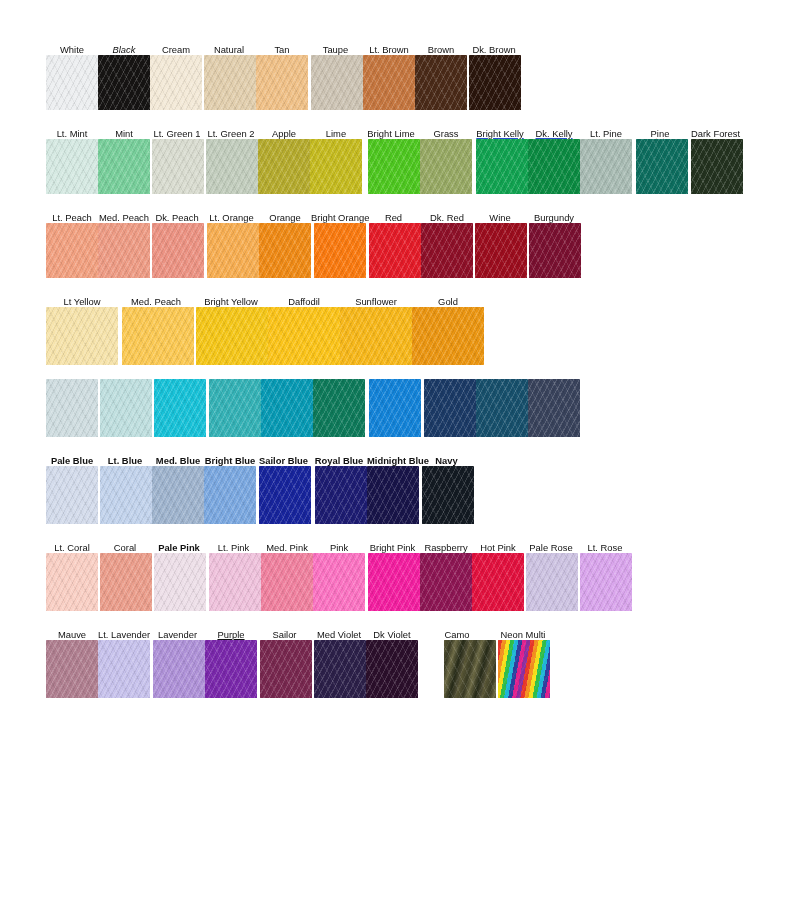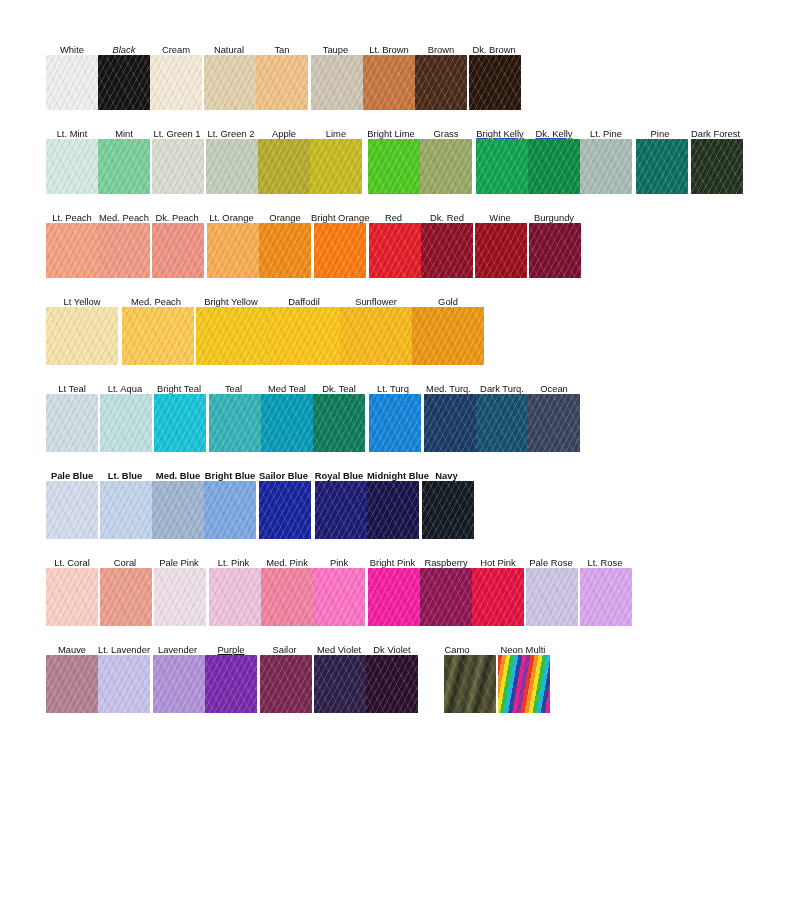--- a/index.html
+++ b/index.html
@@ -246,32 +246,20 @@
           <div class="spacer" style="width: 4px; height: 58px;"></div>
           <div class="chip" title="Med. Yellow" style="width: 72px; height: 58px; background-color: rgb(251, 201, 84);"></div>
           <div class="spacer" style="width: 2px; height: 58px;"></div>
           <div class="chip" title="Bright Yellow" style="width: 72px; height: 58px; background-color: rgb(245, 199, 26);"></div>
           <div class="chip" title="Daffodil" style="width: 72px; height: 58px; background-color: rgb(251, 196, 26);"></div>
           <div class="chip" title="Sunflower" style="width: 72px; height: 58px; background-color: rgb(247, 184, 27);"></div>
           <div class="chip" title="Gold" style="width: 72px; height: 58px; background-color: rgb(235, 150, 18);"></div>
         </div>
       </div>
       <div class="swatch-row" style="margin-bottom: 14px;">
-        <div class="labels">
-          <div class="label" style="width: 52px;">Lt Teal</div>
-          <div class="label" style="width: 54px;">Lt. Aqua</div>
-          <div class="label" style="width: 54px;">Bright Teal</div>
-          <div class="label" style="width: 55px;">Teal</div>
-          <div class="label" style="width: 52px;">Med Teal</div>
-          <div class="label" style="width: 52px;">Dk. Teal</div>
-          <div class="label" style="width: 56px;">Lt. Turq</div>
-          <div class="label" style="width: 55px;">Med. Turq.</div>
-          <div class="label" style="width: 52px;">Dark Turq.</div>
-          <div class="label" style="width: 52px;">Ocean</div>
-        </div>
         <div class="chips">
           <div class="chip" title="Lt Teal" style="width: 52px; height: 58px; background-color: rgb(207, 221, 224);"></div>
           <div class="spacer" style="width: 2px; height: 58px;"></div>
           <div class="chip" title="Lt. Aqua" style="width: 52px; height: 58px; background-color: rgb(191, 223, 223);"></div>
           <div class="spacer" style="width: 2px; height: 58px;"></div>
           <div class="chip" title="Bright Teal" style="width: 52px; height: 58px; background-color: rgb(24, 194, 216);"></div>
           <div class="spacer" style="width: 3px; height: 58px;"></div>
           <div class="chip" title="Teal" style="width: 52px; height: 58px; background-color: rgb(53, 178, 182);"></div>
           <div class="chip" title="Med Teal" style="width: 52px; height: 58px; background-color: rgb(7, 154, 180);"></div>
           <div class="chip" title="Dk. Teal" style="width: 52px; height: 58px; background-color: rgb(14, 122, 90);"></div>
@@ -306,21 +294,21 @@
           <div class="chip" title="Royal Blue" style="width: 52px; height: 58px; background-color: rgb(29, 28, 114);"></div>
           <div class="chip" title="Midnight Blue" style="width: 52px; height: 58px; background-color: rgb(24, 20, 73);"></div>
           <div class="spacer" style="width: 3px; height: 58px;"></div>
           <div class="chip" title="Navy" style="width: 52px; height: 58px; background-color: rgb(19, 26, 34);"></div>
         </div>
       </div>
       <div class="swatch-row" style="margin-bottom: 14px;">
         <div class="labels">
           <div class="label" style="width: 52px;">Lt. Coral</div>
           <div class="label" style="width: 54px;">Coral</div>
-          <div class="label" style="width: 54px;">Pale Pink</div>
+          <div class="label" style="width: 54px; font-weight: bold;">Pale Pink</div>
           <div class="label" style="width: 55px;">Lt. Pink</div>
           <div class="label" style="width: 52px;">Med. Pink</div>
           <div class="label" style="width: 52px;">Pink</div>
           <div class="label" style="width: 55px;">Bright Pink</div>
           <div class="label" style="width: 52px;">Raspberry</div>
           <div class="label" style="width: 52px;">Hot Pink</div>
           <div class="label" style="width: 54px;">Pale Rose</div>
           <div class="label" style="width: 54px; text-align: center;">Lt. Rose</div>
         </div>
         <div class="chips">

